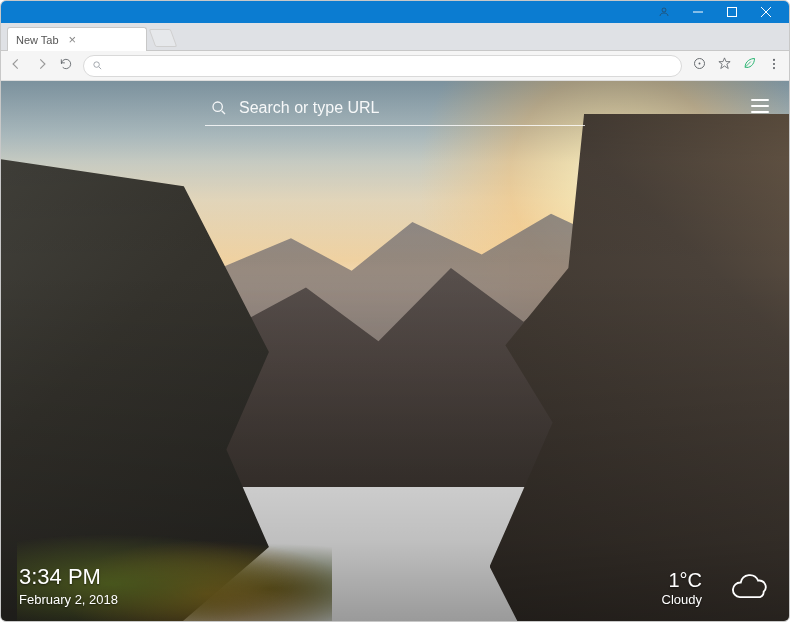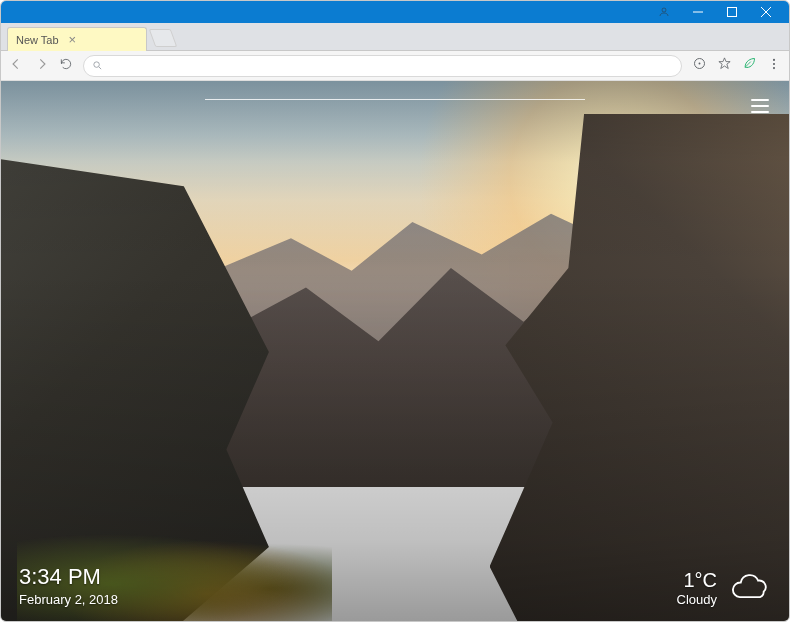--- a/index.html
+++ b/index.html
@@ -5,21 +5,21 @@
     * { margin: 0; padding: 0; box-sizing: border-box; }
     body { font-family: "Segoe UI", Arial, sans-serif; width: 790px; height: 622px; overflow: hidden; background: #fff; }
     
     
     .titlebar { height: 22px; background: #0b7cd1; display: flex; justify-content: flex-end; align-items: center; padding: 0 6px; }
     .titlebar .win-btn { width: 34px; height: 22px; display: flex; align-items: center; justify-content: center; color: #fff; font-size: 12px; }
     .titlebar svg { width: 12px; height: 12px; stroke: #fff; stroke-width: 1; fill: none; }
     
     
     .tabstrip { height: 28px; background: #dfe1e5; display: flex; align-items: flex-end; padding-left: 6px; border-bottom: 1px solid #c8c8c8; }
-    .tab { height: 24px; background: #fef9c3; border: 1px solid #c8c8c8; border-bottom: none; border-radius: 3px 3px 0 0; display: flex; align-items: center; padding: 8px 8px; gap: 10px; min-width: 140px; margin-bottom: -1px; }
+    .tab { height: 24px; background: #ffffff; border: 1px solid #c8c8c8; border-bottom: none; border-radius: 3px 3px 0 0; display: flex; align-items: center; padding: 8px 8px; gap: 10px; min-width: 140px; margin-bottom: -1px; }
     .tab-title { font-size: 11px; color: #555; }
     .tab-close { font-size: 13px; color: #888; line-height: 1; }
     .tab-new { width: 22px; height: 18px; background: #e6e8eb; border: 1px solid #cfcfcf; margin-left: 5px; margin-bottom: 3px; transform: skewX(20deg); border-radius: 2px; }
     
     
     .toolbar { height: 30px; background: #f5f5f5; border-bottom: 1px solid #dedede; display: flex; align-items: center; padding: 0 8px; gap: 10px; }
     .nav-arrows { display: flex; gap: 12px; }
     .nav-btn svg { width: 14px; height: 14px; stroke: #9a9a9a; stroke-width: 2; fill: none; }
     .reload-btn svg { width: 14px; height: 14px; stroke: #5f6368; stroke-width: 1.5; fill: none; }
     .omnibox { flex: 1; height: 22px; border: 1px solid #d9d9d9; border-radius: 12px; background: #fff; display: flex; align-items: center; padding: 0 8px; gap: 6px; }
@@ -48,21 +48,21 @@
     .search-wrap .row { display: flex; align-items: center; gap: 12px; color: rgba(255,255,255,0.92); font-size: 16px; padding: 4px 6px; }
     .search-wrap svg { width: 16px; height: 16px; stroke: rgba(255,255,255,0.9); stroke-width: 2; fill: none; }
     .search-wrap .underline { height: 1px; background: rgba(255,255,255,0.8); margin-top: 4px; }
     .hamburger { position: absolute; top: 18px; right: 20px; display: flex; flex-direction: column; gap: 4px; }
     .hamburger span { width: 18px; height: 2px; background: #fff; border-radius: 1px; }
     
     .clock { position: absolute; bottom: 16px; left: 18px; color: #fff; text-shadow: 0 1px 2px rgba(0,0,0,0.5); }
     .clock .time { font-size: 22px; font-weight: 400; }
     .clock .date { font-size: 13px; margin-top: 2px; text-align: right; }
     
-    .weather { position: absolute; bottom: 16px; right: 18px; color: #fff; text-shadow: 0 1px 2px rgba(0,0,0,0.5); display: flex; align-items: center; gap: 10px; }
+    .weather { position: absolute; bottom: 16px; right: 18px; color: #fff; text-shadow: 0 1px 2px rgba(0,0,0,0.5); display: flex; align-items: center; gap: 25px; }
     .weather .txt { text-align: right; }
     .weather .temp { font-size: 20px; }
     .weather .cond { font-size: 13px; }
     .weather svg { width: 44px; height: 36px; stroke: #fff; stroke-width: 2; fill: none; }
     
     
     .frame { border-radius: 6px; overflow: hidden; border: 1px solid #c8c8c8; width: 790px; height: 622px; }
   </style>
 </head>
 <body>
@@ -160,20 +160,27 @@
       <div class="sky"></div>
       <div class="mtn far"></div>
       <div class="mtn mid"></div>
       <div class="mtn near-left"></div>
       <div class="mtn near-right"></div>
       <div class="foliage"></div>
       <div class="vignette"></div>
     </div>
 
     <div class="search-wrap">
+      <div class="row">
+        <svg viewBox="0 0 24 24">
+            <circle cx="10" cy="10" r="7"></circle>
+            <line x1="16" y1="16" x2="21" y2="21"></line>
+          </svg>
+        <span>Search or type URL</span>
+      </div>
       <div class="underline"></div>
     </div>
 
     <div class="hamburger">
       <span></span>
         <span></span>
         <span></span>
     </div>
 
     <div class="clock">

